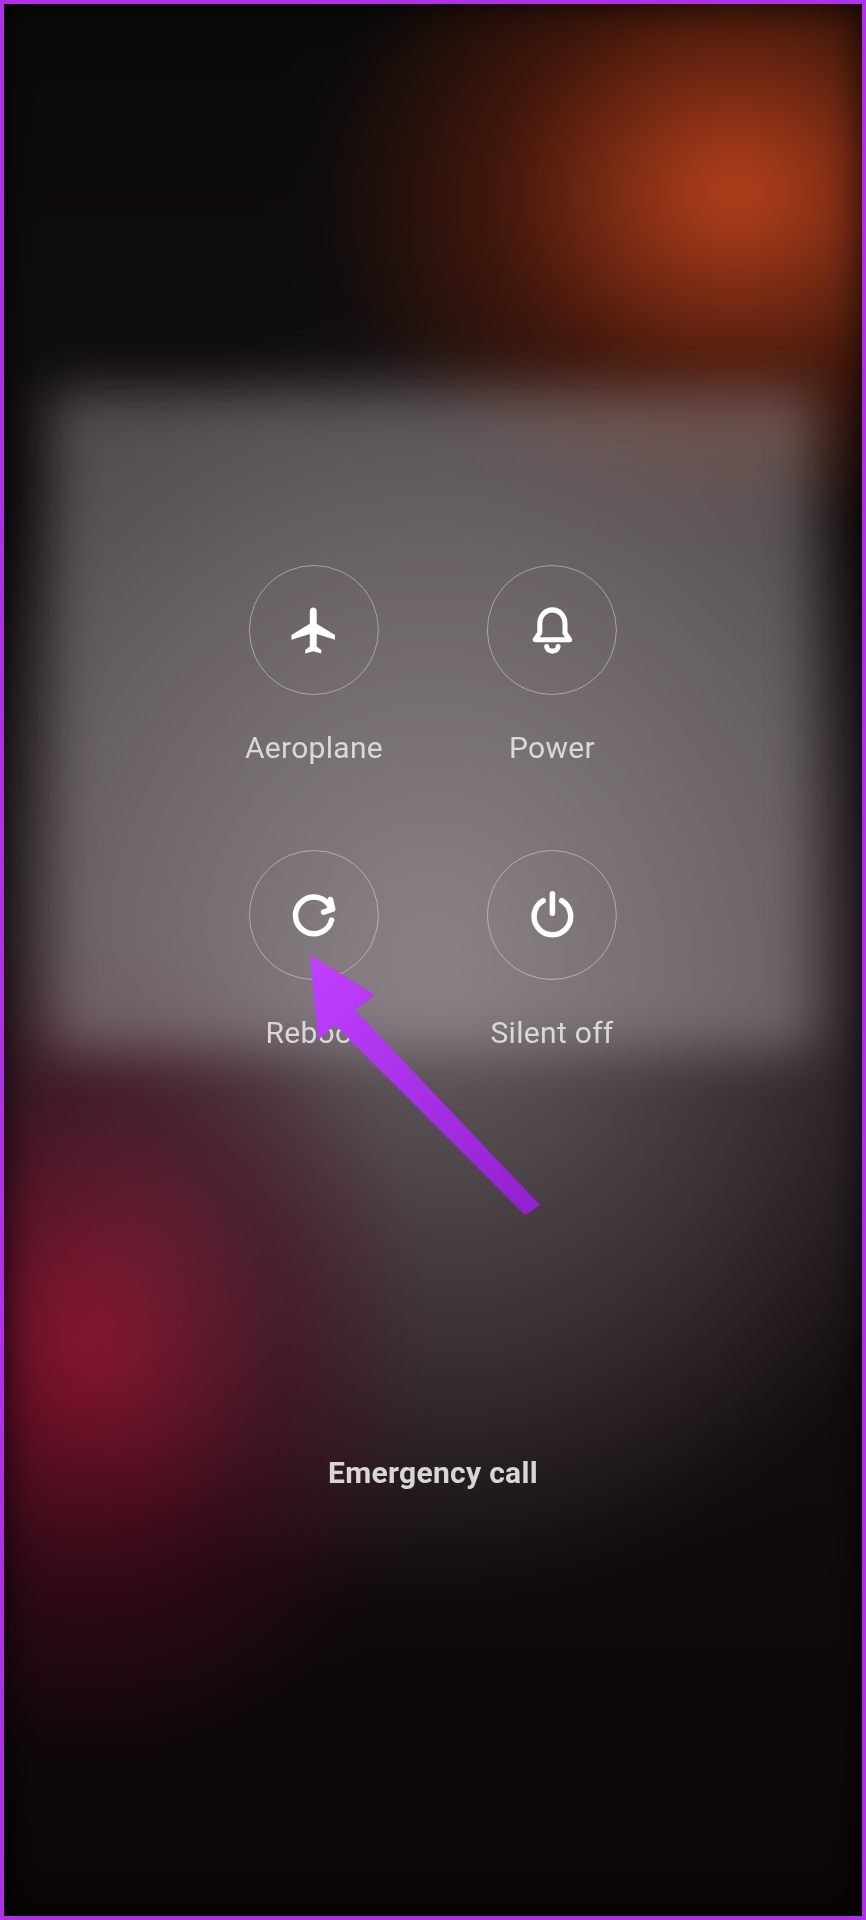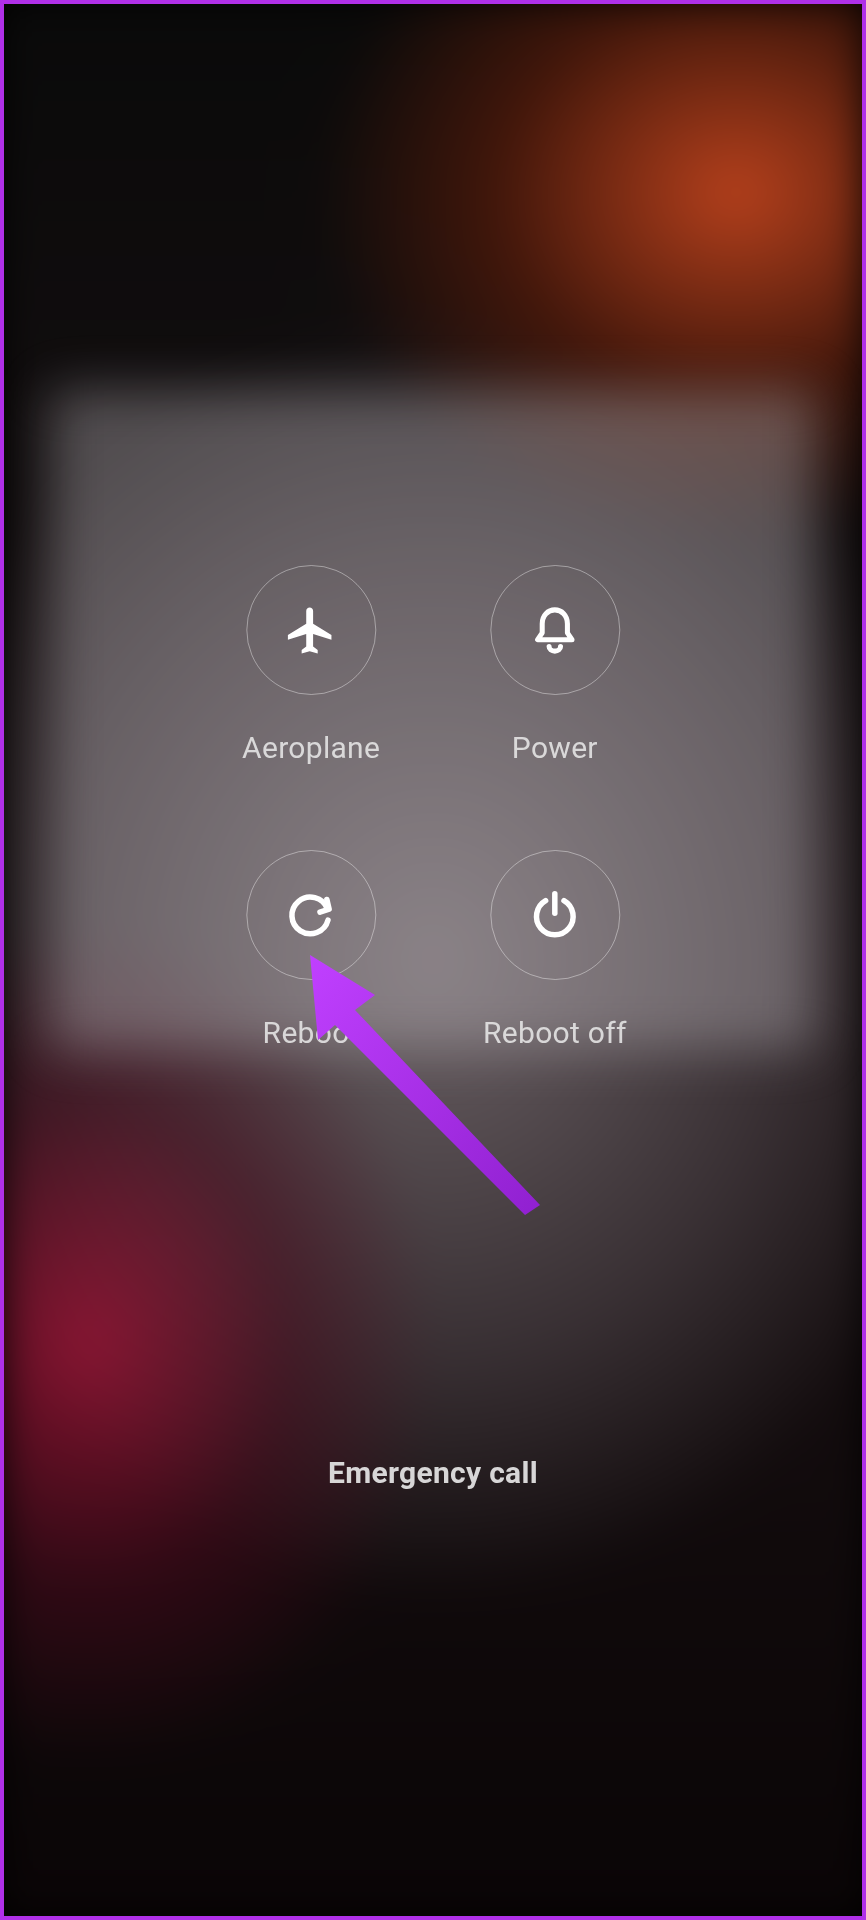--- a/index.html
+++ b/index.html
@@ -148,21 +148,21 @@
     <div class="menu-label">Reboot</div>
   </div>
 
   <div class="menu-button">
     <div class="icon-circle">
       <svg viewBox="0 0 24 24">
         <path d="M 8 5.5 A 8 8 0 1 0 16 5.5" stroke="#ffffff" stroke-width="2.4" fill="none" stroke-linecap="round"></path>
         <line x1="12" y1="2.5" x2="12" y2="11" stroke="#ffffff" stroke-width="2.4" stroke-linecap="round"></line>
       </svg>
     </div>
-    <div class="menu-label">Reboot off</div>
+    <div class="menu-label">Silent off</div>
   </div>
 
 </div>
 
 <div class="emergency-call">Emergency call</div>
 
 <svg class="annotation-arrow" style="left:280px; top:930px; width:300px; height:300px;" viewBox="0 0 300 300">
   <defs>
     <linearGradient id="arrGrad" x1="0%" y1="0%" x2="100%" y2="100%">
       <stop offset="0%" stop-color="#c040ff"></stop>

